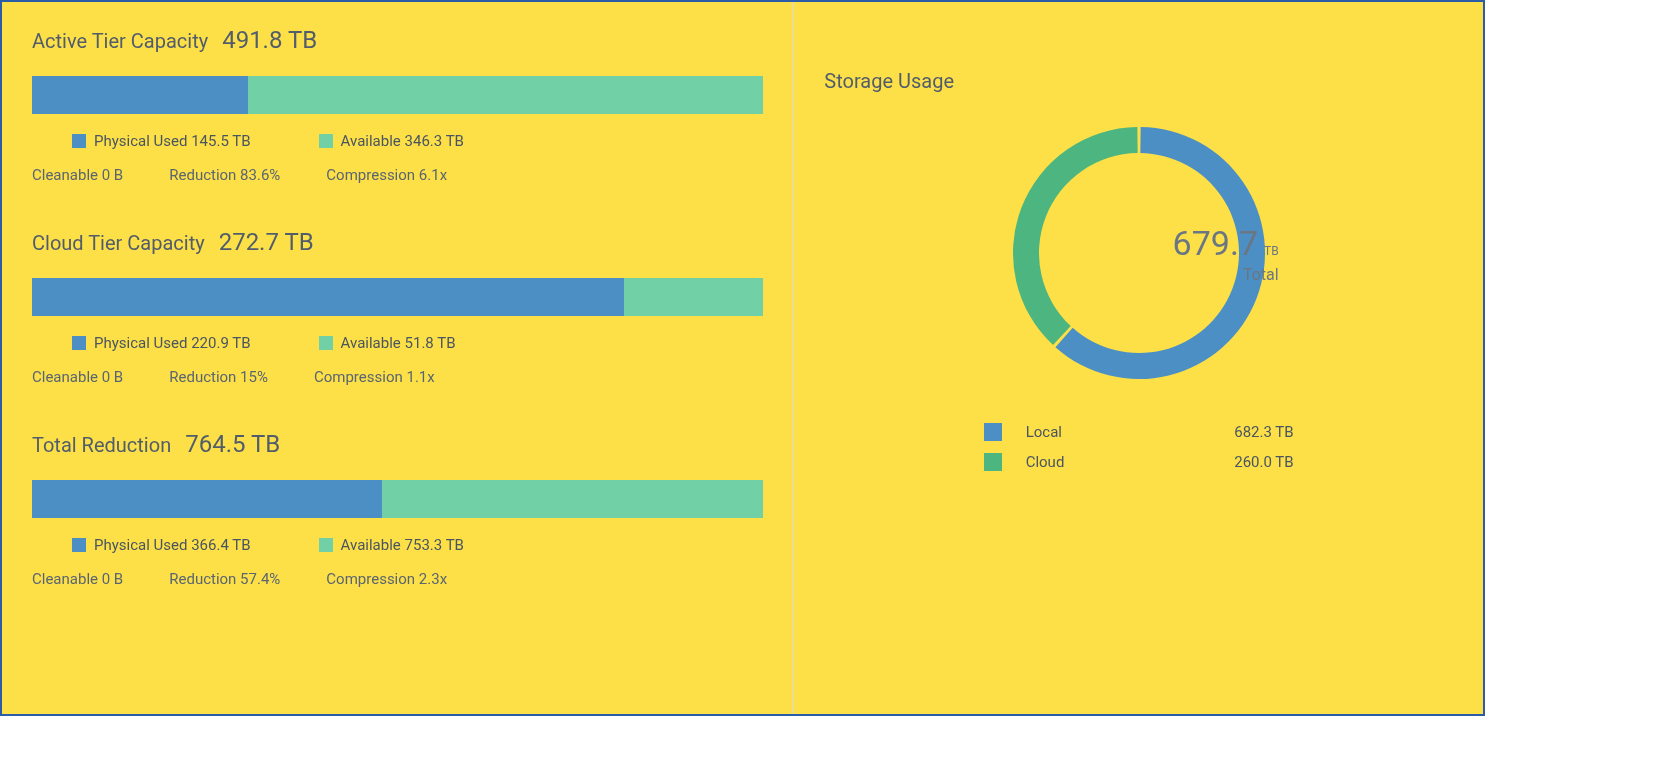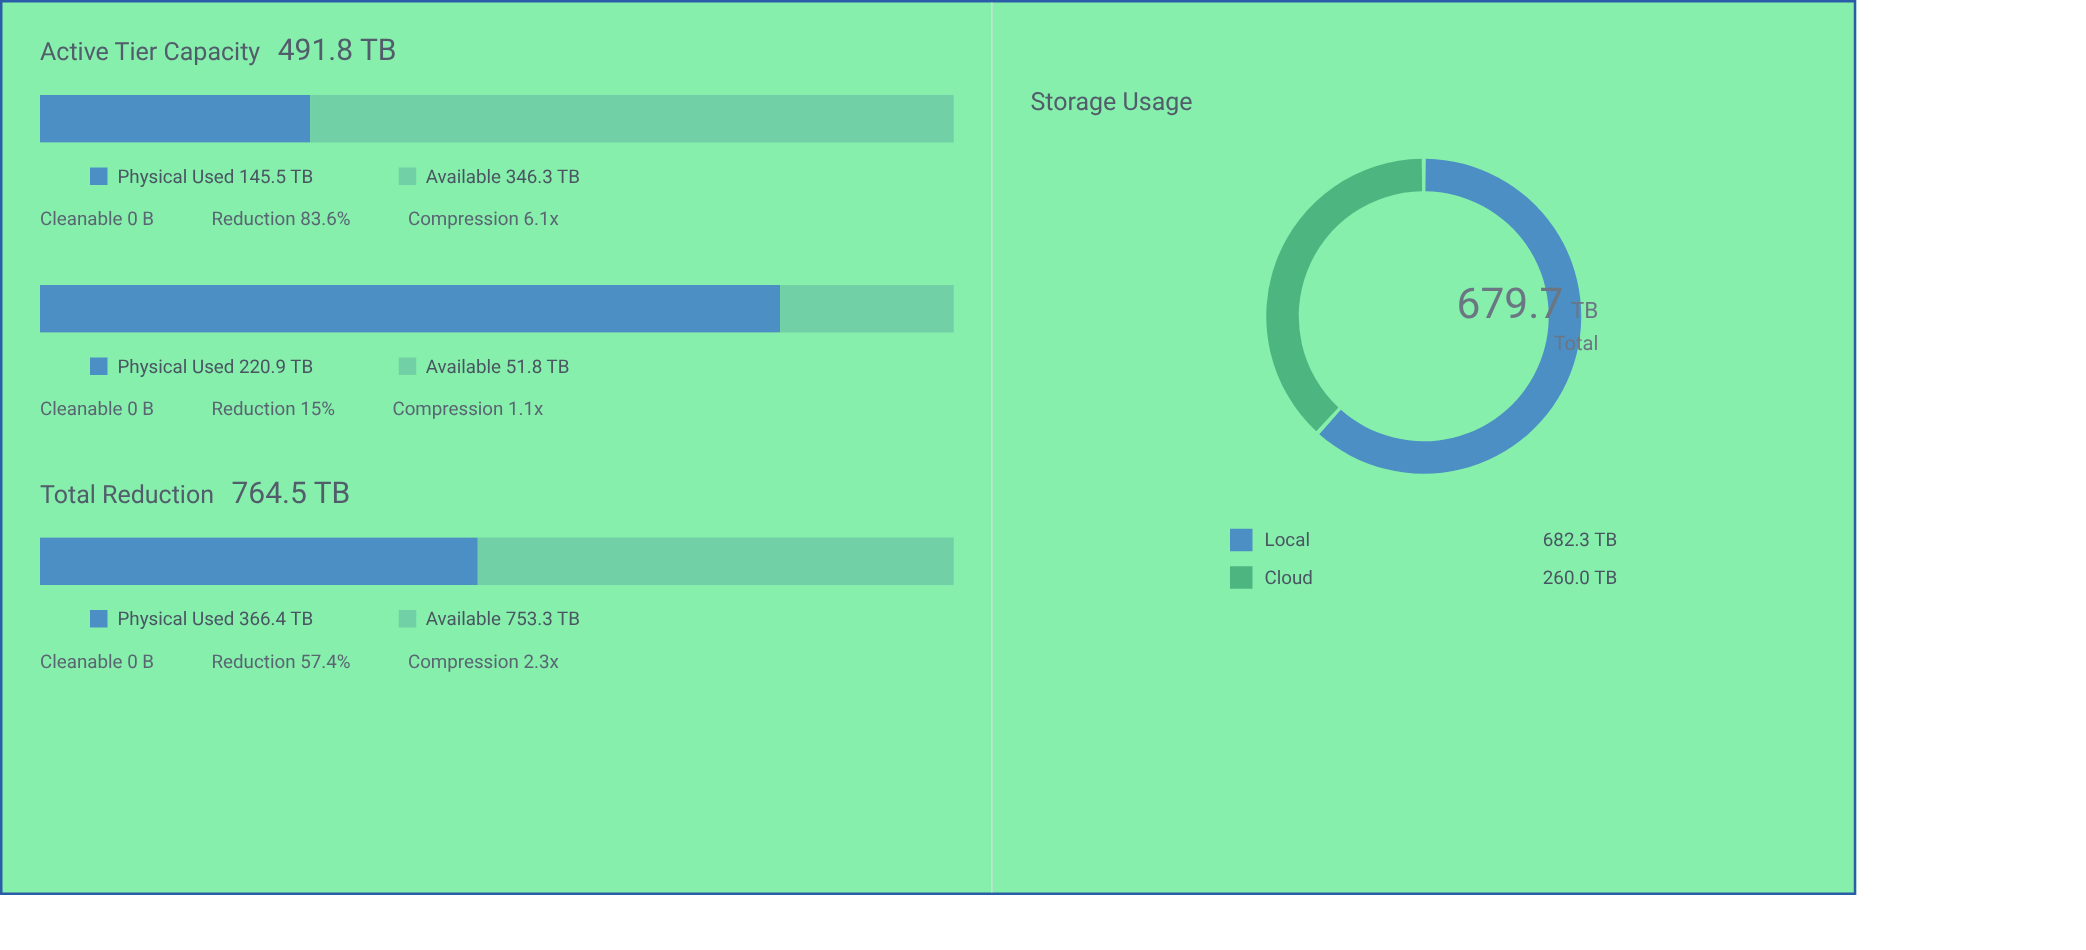--- a/index.html
+++ b/index.html
@@ -6,21 +6,21 @@
   body {
     font-family: "Segoe UI", Roboto, "Helvetica Neue", Arial, sans-serif;
     background: #ffffff;
     color: #4a5562;
   }
   .frame {
     width: 1485px;
     height: 716px;
     border: 2px solid #2a5ca8;
     display: flex;
-    background:#86efac;
+    background:#fde047;
   }
   .left-panel {
     flex: 0 0 53.5%;
     border-right: 1px solid #d6dbe0;
     padding: 24px 30px 18px 30px;
   }
   .right-panel {
     flex: 1;
     padding: 24px 30px;
     position: relative;
@@ -49,25 +49,25 @@
   .right-value-label { font-size: 20px; color:#525d6b; }
   .right-value { font-size: 24px; color:#525d6b; margin-left:8px;}
   .donut-wrap { display:flex; flex-direction:column; align-items:center; }
   .donut-holder { position: relative; width: 280px; height: 280px; }
   .donut-center {
     position:absolute; inset:0;
     display:flex; flex-direction:column; align-items:flex-end; justify-content:center;
     pointer-events:none;
   }
   .donut-big { font-size: 34px; color:#6b7683; display:flex; align-items:baseline; gap:6px;}
-  .donut-big-unit { font-size: 18px; color:#6b7683;}
+  .donut-big-unit { font-size: 12px; color:#6b7683;}
   .donut-sub { font-size: 16px; color:#6b7683; margin-top:2px;}
   .donut-legend { margin-top: 24px; width: 310px; }
   .donut-legend-row { display:flex; align-items:center; justify-content:space-between; padding: 6px 0; font-size:15px; color:#4a5562;}
-  .donut-legend-left { display:flex; align-items:center; gap:10px; }
+  .donut-legend-left { display:flex; align-items:center; gap:24px; }
   .donut-legend-swatch { width:18px; height:18px; }
 </style>
 </head>
 <body>
 
 <div class="frame">
 
   <div class="left-panel">
 
     <div class="tier-block">
@@ -89,20 +89,24 @@
         </span>
       </div>
       <div class="stats-row">
         <span>Cleanable 0 B</span>
         <span>Reduction 83.6%</span>
         <span>Compression 6.1x</span>
       </div>
     </div>
 
     <div class="tier-block">
+      <div class="tier-title-row">
+        <span class="tier-title">Cloud Tier Capacity</span>
+        <span class="tier-value">272.7 TB</span>
+      </div>
       <div class="bar">
         <div class="bar-used" style="width:81%"></div>
       </div>
       <div class="legend-row">
         <span class="legend-item">
           <span class="swatch blue"></span>
           <span>Physical Used 220.9 TB</span>
         </span>
         <span class="legend-item">
           <span class="swatch green"></span>

